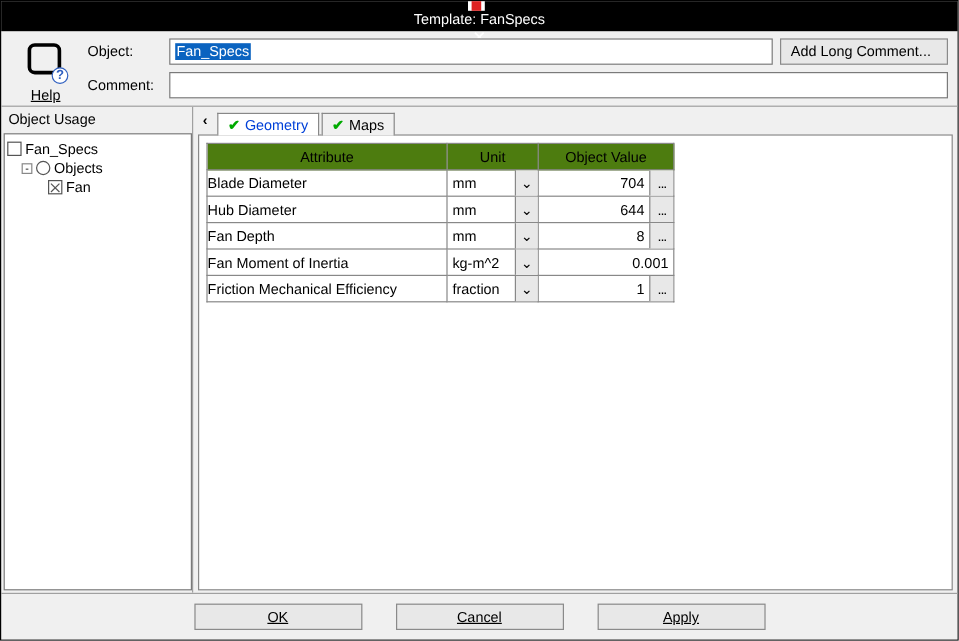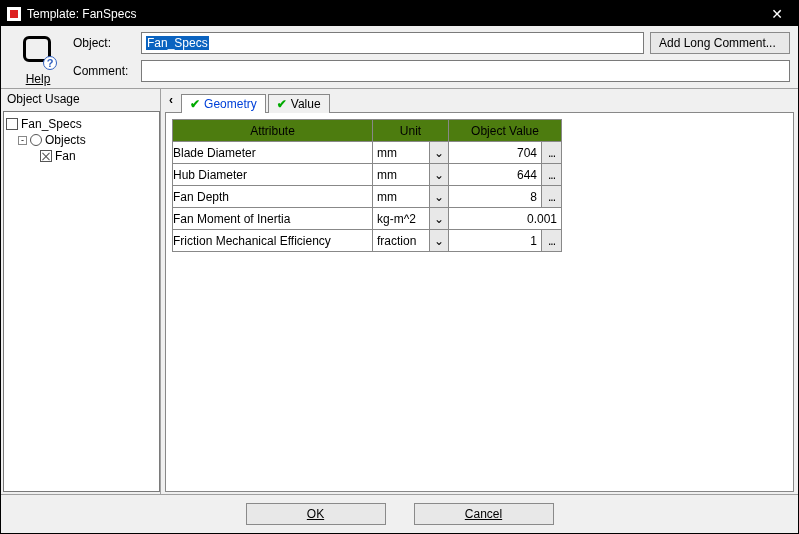--- a/index.html
+++ b/index.html
@@ -1,18 +1,18 @@
 <!DOCTYPE html>
 <html><head>
 <meta charset="utf-8">
 <style>
   * { box-sizing: border-box; font-family: SimSun, "MS Sans Serif", sans-serif; font-size: 12px; }
   html, body { margin: 0; padding: 0; }
   .window { width: 799px; height: 534px; background: #f0f0f0; display: flex; flex-direction: column; border: 1px solid #000; }
-  .titlebar { background: #000; color: #fff; height: 25px; display: flex; align-items: center; padding: 0 6px; }
+  .titlebar { background: #000; color: #fff; height: 25px; display: flex; align-items: center; padding: 0 6px; flex-direction: column; }
   .titlebar-icon { width: 14px; height: 14px; background: #fff; display: inline-flex; align-items: center; justify-content: center; margin-right: 6px; }
   .titlebar-icon-inner { width: 8px; height: 8px; background: #d22; }
   .titlebar-title { flex: 1; }
   .titlebar-close { width: 30px; text-align: center; font-size: 14px; cursor: default; }
   .top-area { display: flex; padding: 6px 8px 2px 8px; gap: 6px; align-items: flex-start; border-bottom: 1px solid #a0a0a0; }
   .help-block { width: 58px; display: flex; flex-direction: column; align-items: center; gap: 2px; }
   .help-glyph { width: 38px; height: 38px; position: relative; }
   .help-shape { position:absolute; top:4px; left:4px; width:28px; height:26px; border:3px solid #000; border-radius:6px; }
   .help-q { position:absolute; bottom:0; right:0; width:14px; height:14px; border-radius:50%; background:#fff; border:1px solid #3060c0; color:#3060c0; font-weight:bold; display:flex; align-items:center; justify-content:center; font-size:11px; }
   .help-label { text-decoration: underline; }
@@ -124,21 +124,21 @@
     <div class="right-panel">
       <div style="display:flex; align-items:flex-end;">
         <div class="collapse-chevron">‹</div>
         <div class="tabs" id="tabs">
             <div class="tab active">
               <span class="check-ico">✔</span>
               <span class="tab-label">Geometry</span>
             </div>
             <div class="tab">
               <span class="check-ico">✔</span>
-              <span class="tab-label">Value</span>
+              <span class="tab-label">Maps</span>
             </div>
           </div>
       </div>
       <div class="tab-body">
         <table class="attr">
           <thead>
             <tr>
               <th class="col-attr">Attribute</th>
               <th class="col-unit">Unit</th>
               <th class="col-val">Object Value</th>
@@ -225,15 +225,18 @@
     </div>
   </div>
 
   <div class="bottom-bar">
     <div class="btn">
         <span class="ul">OK</span>
       </div>
     <div class="btn">
         <span class="ul">Cancel</span>
       </div>
+    <div class="btn">
+        <span class="ul">Apply</span>
+      </div>
   </div>
 
 </div>
 
 </body></html>

